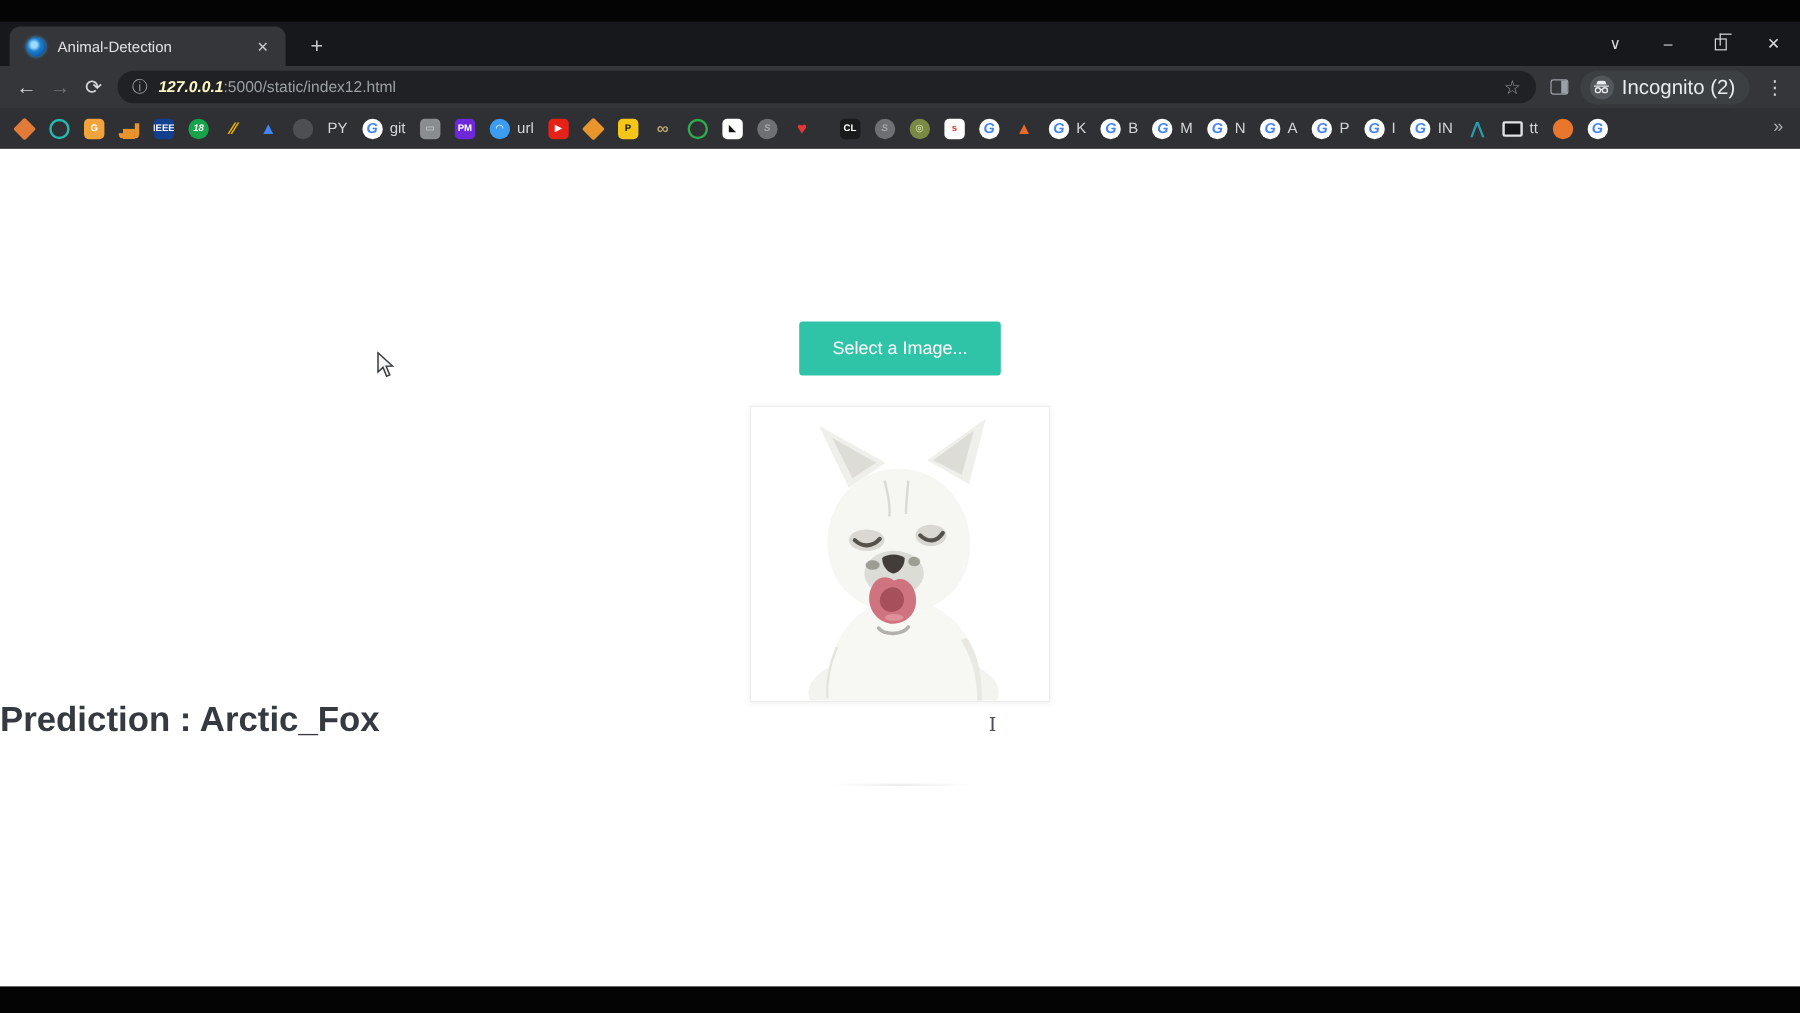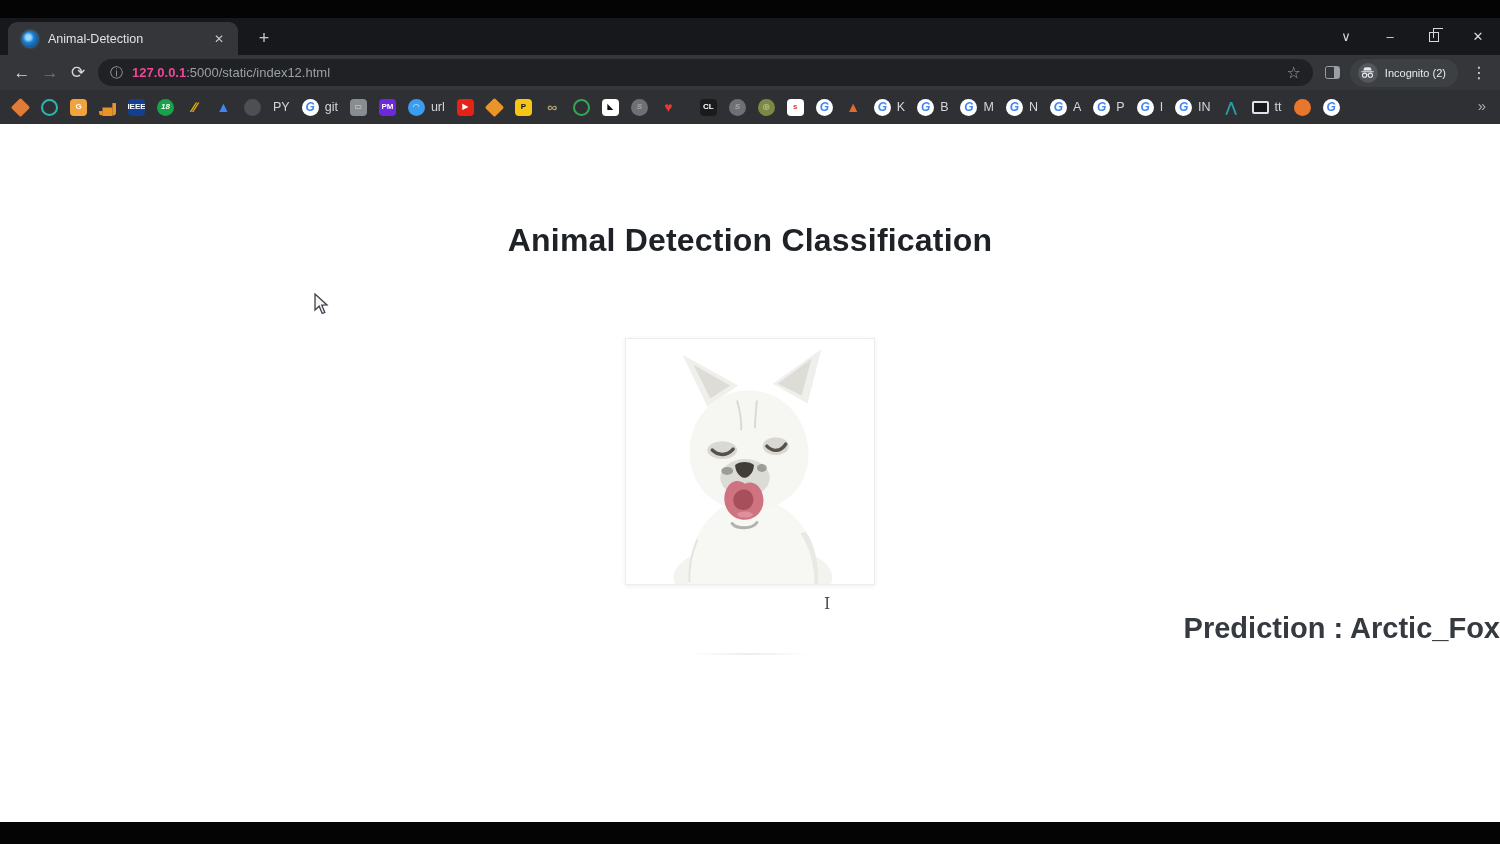--- a/index.html
+++ b/index.html
@@ -37,32 +37,32 @@
   .toolbar { position:absolute; top:55px; left:0; width:1500px; height:35px; background:#35363a;
     display:flex; align-items:center; }
   .nav-ic { width:28px; height:28px; display:flex; align-items:center; justify-content:center;
     font-size:17px; color:#d3d6da; border-radius:50%; flex:none; }
   .nav-ic.back { margin-left:8px; }
   .nav-ic.fwd { color:#6f7479; }
   .urlbar { height:27px; flex:1; margin:0 10px 0 6px; background:#202124; border-radius:14px;
     display:flex; align-items:center; padding:0 12px; min-width:0; }
   .info-ic { color:#9aa0a6; font-size:13px; margin-right:9px; flex:none; }
   .url-text { font-size:13px; white-space:nowrap; overflow:hidden; flex:1; }
-  .url-host { color:#ec4899; font-weight:bold; }
+  .url-host { color:#fef9c3; font-weight:bold;font-style:italic; }
   .url-path { color:#9aa0a6; }
   .star-ic { color:#9aa0a6; font-size:16px; margin-left:8px; flex:none; }
   .sidebar-ic { width:15px; height:13px; border:1.6px solid #9aa0a6; border-radius:2.5px;
     position:relative; margin:0 10px 0 2px; flex:none; }
   .sidebar-ic::after { content:""; position:absolute; right:0; top:0; width:5px; height:100%;
     background:#9aa0a6; }
   .incog-badge { height:28px; background:#3c4043; border-radius:14px; display:flex; align-items:center;
     padding:0 12px 0 8px; margin-right:8px; flex:none; }
   .incog-ic { width:20px; height:20px; border-radius:50%; background:#53565a; display:flex;
     align-items:center; justify-content:center; margin-right:7px; }
-  .incog-label { color:#e8eaed; font-size:11px; }
+  .incog-label { color:#e8eaed; font-size:17px; }
   .menu-ic { color:#d3d6da; font-size:16px; width:26px; text-align:center; margin-right:8px; flex:none; }
 
   
   .bookmarks { position:absolute; top:90px; left:0; width:1500px; height:34px; background:#2e3034;
     display:flex; align-items:center; gap:12px; padding:0 40px 0 12px; overflow:hidden; }
   .bm-item { display:inline-flex; align-items:center; gap:6px; flex:none; }
   .bm-ic { width:17px; height:17px; display:inline-flex; align-items:center; justify-content:center;
     font-size:8px; font-weight:bold; border-radius:4px; line-height:1; overflow:hidden; flex:none; }
   .bm-ic.circle,.bm-ic.gcircle,.bm-ic.ring { border-radius:50%;font-style:italic; }
   .bm-ic.gcircle { background:#fff; color:#4285f4; font-size:12px; font-weight:bold; }
@@ -80,21 +80,21 @@
   .home-btn { position:absolute; top:6px; right:208px; width:68px; height:37px; background:transparent;
     border:1px solid #5c646b; border-radius:5px; color:#8b9299; font-size:15.5px; }
   .page-title { position:absolute; top:98px; left:0; width:1500px; text-align:center;
     font-size:32px; font-weight:bold; color:#1e2226; letter-spacing:0.2px; }
   .select-btn { position:absolute; top:144px; left:666px; width:168px; height:45px;
     background:var(--accent,#2fc3a7); border:none; border-radius:3px; color:#ffffff; font-size:15px;
     font-family:inherit; }
   .img-card { position:absolute; top:214px; left:625px; width:250px; height:247px; background:#fff;
     border:1px solid #ededeb; box-shadow:0 1px 5px rgba(0,0,0,0.07); }
   .img-card svg { display:block; width:100%; height:100%; }
-  .prediction { position:absolute; top:488px; left:0; width:1500px; text-align:right;
+  .prediction { position:absolute; top:460px; left:0; width:1500px; text-align:left;
     font-size:29px; font-weight:600; color:#343a40; }
   .faint-rule { position:absolute; top:529px; left:690px; width:120px; height:2px;
     background:linear-gradient(90deg, rgba(0,0,0,0) 0%, rgba(0,0,0,0.07) 50%, rgba(0,0,0,0) 100%); }
 
   
   .cursor-arrow { position:absolute; top:293px; left:314px; width:15px; height:22px; }
   .cursor-ibeam { position:absolute; top:594px; left:824px; color:#4a4f55;
     font-family:"DejaVu Serif",serif; font-size:16px; }
 </style>
 </head>
@@ -278,22 +278,22 @@
         </span>
         <span class="bm-item">
           <span class="bm-ic gcircle">G</span>
         </span>
       </span>
   </div>
   <span class="bm-overflow" style="position: absolute; top: 97px; right: 14px;">»</span>
 
   <div class="page">
 
-    <h1 class="page-title">Animal Detection Classification</h1>
-
+
+    <button class="select-btn">Select a Image...</button>
 
     <div class="img-card">
       <svg viewBox="0 0 250 247" aria-label="arctic fox">
         <rect width="250" height="247" fill="#ffffff"></rect>
         <ellipse cx="128" cy="240" rx="80" ry="34" fill="#f3f3f0"></ellipse>
         <path d="M63 247 C62 196 88 163 126 161 C166 163 194 194 194 247 Z" fill="#f7f7f4"></path>
         <path d="M176 196 C184 208 190 226 190 247 L194 247 C194 220 188 203 181 194 Z" fill="#e9e8e3"></path>
         <path d="M72 202 C66 216 63 231 64 245" stroke="#e4e4df" stroke-width="2" fill="none"></path>
 
         <path d="M82 68 L57 16 L113 47 Z" fill="#efefeb"></path>

